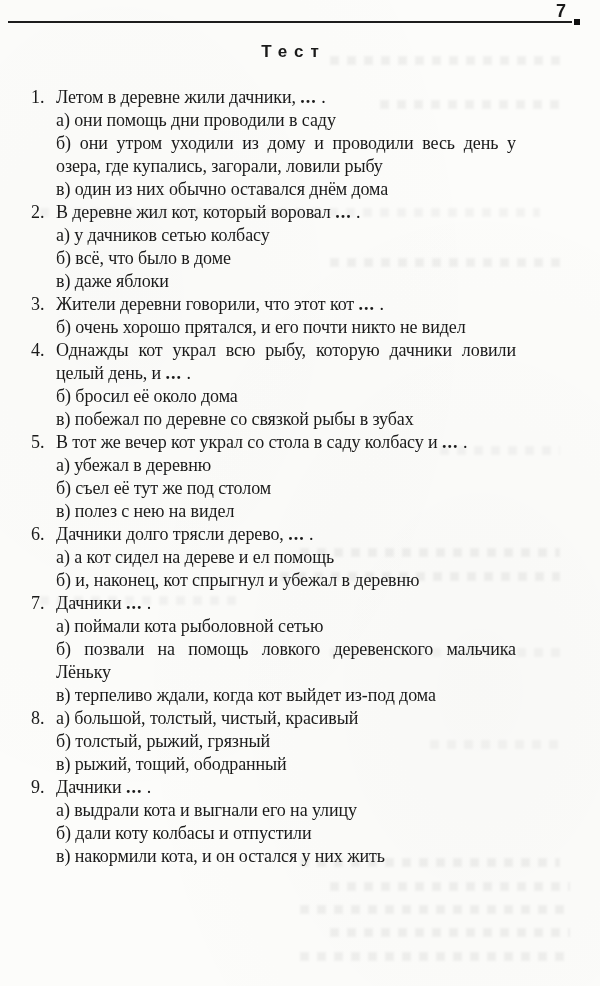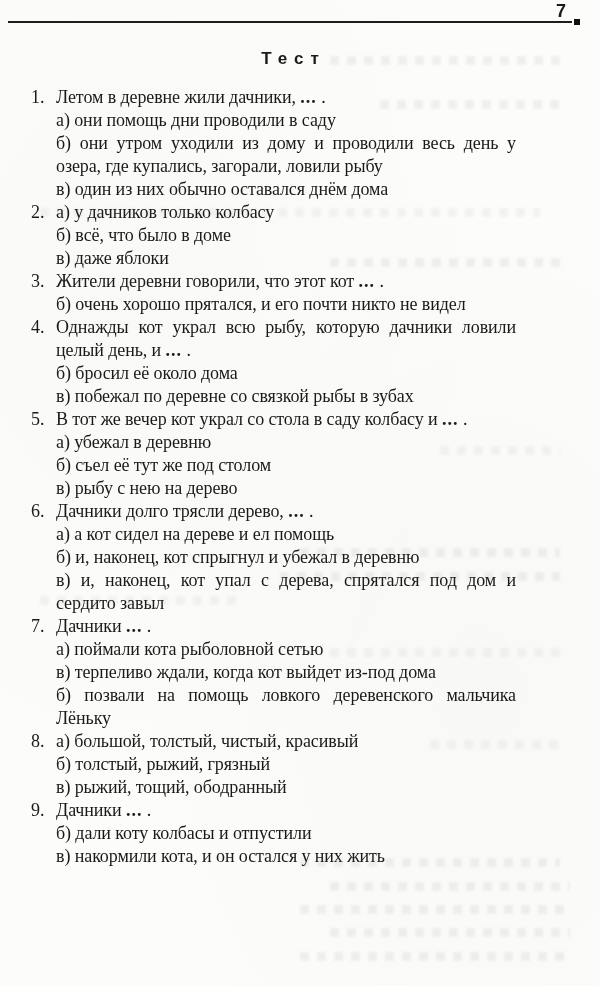--- a/index.html
+++ b/index.html
@@ -23,21 +23,21 @@
   .rule{
     position:absolute;top:21px;left:8px;right:28px;height:2px;
     background:#1d1d1d;
   }
   .rule::after{
     content:"";position:absolute;right:-8px;top:-2px;
     width:6px;height:6px;background:#111;
   }
   .title{
     position:absolute;top:41px;left:0;right:20px;
-    margin:7px;text-align:center;
+    margin:0;text-align:center;
     font-family:"Liberation Sans", sans-serif;
     font-weight:700;font-size:17px;line-height:21px;
     letter-spacing:7px;text-indent:7px;
   }
   .questions{
     position:absolute;top:86px;left:56px;width:460px;
     margin:0;padding:0;list-style:none;
     font-size:18px;line-height:23px;
     letter-spacing:-0.1px;
   }
@@ -82,25 +82,25 @@
   </div>
 
   <div class="option">
     <span class="opt-label">в)</span> <span class="opt-text">один из них обычно оставался днём дома</span>
   </div>
 </div>
   </li>
 
   <li class="question">
     <div class="qline">
-      <span class="qnum">2.</span>
-    </div>
-    <div class="options">
-  <div class="option">
-    <span class="opt-label">а)</span> <span class="opt-text">у дачников только колбасу</span>
+      <span class="qnum">2.</span><span class="qtext">В деревне жил кот, который воровал <b class="gap-ellipsis">...</b> .</span>
+    </div>
+    <div class="options">
+  <div class="option">
+    <span class="opt-label">а)</span> <span class="opt-text">у дачников сетью колбасу</span>
   </div>
 
   <div class="option">
     <span class="opt-label">б)</span> <span class="opt-text">всё, что было в доме</span>
   </div>
 
   <div class="option">
     <span class="opt-label">в)</span> <span class="opt-text">даже яблоки</span>
   </div>
 </div>
@@ -142,60 +142,57 @@
     <div class="options">
   <div class="option">
     <span class="opt-label">а)</span> <span class="opt-text">убежал в деревню</span>
   </div>
 
   <div class="option">
     <span class="opt-label">б)</span> <span class="opt-text">съел её тут же под столом</span>
   </div>
 
   <div class="option">
-    <span class="opt-label">в)</span> <span class="opt-text">рыбу с нею на дерево</span>
+    <span class="opt-label">в)</span> <span class="opt-text">полез с нею на видел</span>
   </div>
 </div>
   </li>
 
   <li class="question">
     <div class="qline">
       <span class="qnum">6.</span><span class="qtext">Дачники долго трясли дерево, <b class="gap-ellipsis">...</b> .</span>
     </div>
     <div class="options">
   <div class="option">
     <span class="opt-label">а)</span> <span class="opt-text">а кот сидел на дереве и ел помощь</span>
   </div>
 
   <div class="option">
     <span class="opt-label">б)</span> <span class="opt-text">и, наконец, кот спрыгнул и убежал в деревню</span>
   </div>
 
-  <div class="option">
-    <span class="opt-label">в)</span> <span class="opt-text">и, наконец, кот упал с дерева, спрятался под дом и сердито завыл</span>
-  </div>
 </div>
   </li>
 
   <li class="question">
     <div class="qline">
       <span class="qnum">7.</span><span class="qtext">Дачники <b class="gap-ellipsis">...</b> .</span>
     </div>
     <div class="options">
   <div class="option">
     <span class="opt-label">а)</span> <span class="opt-text">поймали кота рыболовной сетью</span>
   </div>
 
   <div class="option">
+    <span class="opt-label">б)</span> <span class="opt-text">позвали на помощь ловкого деревенского мальчика Лёньку</span>
+  </div>
+
+  <div class="option">
     <span class="opt-label">в)</span> <span class="opt-text">терпеливо ждали, когда кот выйдет из-под дома</span>
   </div>
-
-  <div class="option">
-    <span class="opt-label">б)</span> <span class="opt-text">позвали на помощь ловкого деревенского мальчика Лёньку</span>
-  </div>
 </div>
   </li>
 
   <li class="question">
     <div class="qline">
       <span class="qnum">8.</span>
     </div>
     <div class="options">
   <div class="option">
     <span class="opt-label">а)</span> <span class="opt-text">большой, толстый, чистый, красивый</span>
@@ -209,20 +206,23 @@
     <span class="opt-label">в)</span> <span class="opt-text">рыжий, тощий, ободранный</span>
   </div>
 </div>
   </li>
 
   <li class="question">
     <div class="qline">
       <span class="qnum">9.</span><span class="qtext">Дачники <b class="gap-ellipsis">...</b> .</span>
     </div>
     <div class="options">
+  <div class="option">
+    <span class="opt-label">а)</span> <span class="opt-text">выдрали кота и выгнали его на улицу</span>
+  </div>
 
   <div class="option">
     <span class="opt-label">б)</span> <span class="opt-text">дали коту колбасы и отпустили</span>
   </div>
 
   <div class="option">
     <span class="opt-label">в)</span> <span class="opt-text">накормили кота, и он остался у них жить</span>
   </div>
 </div>
   </li>

